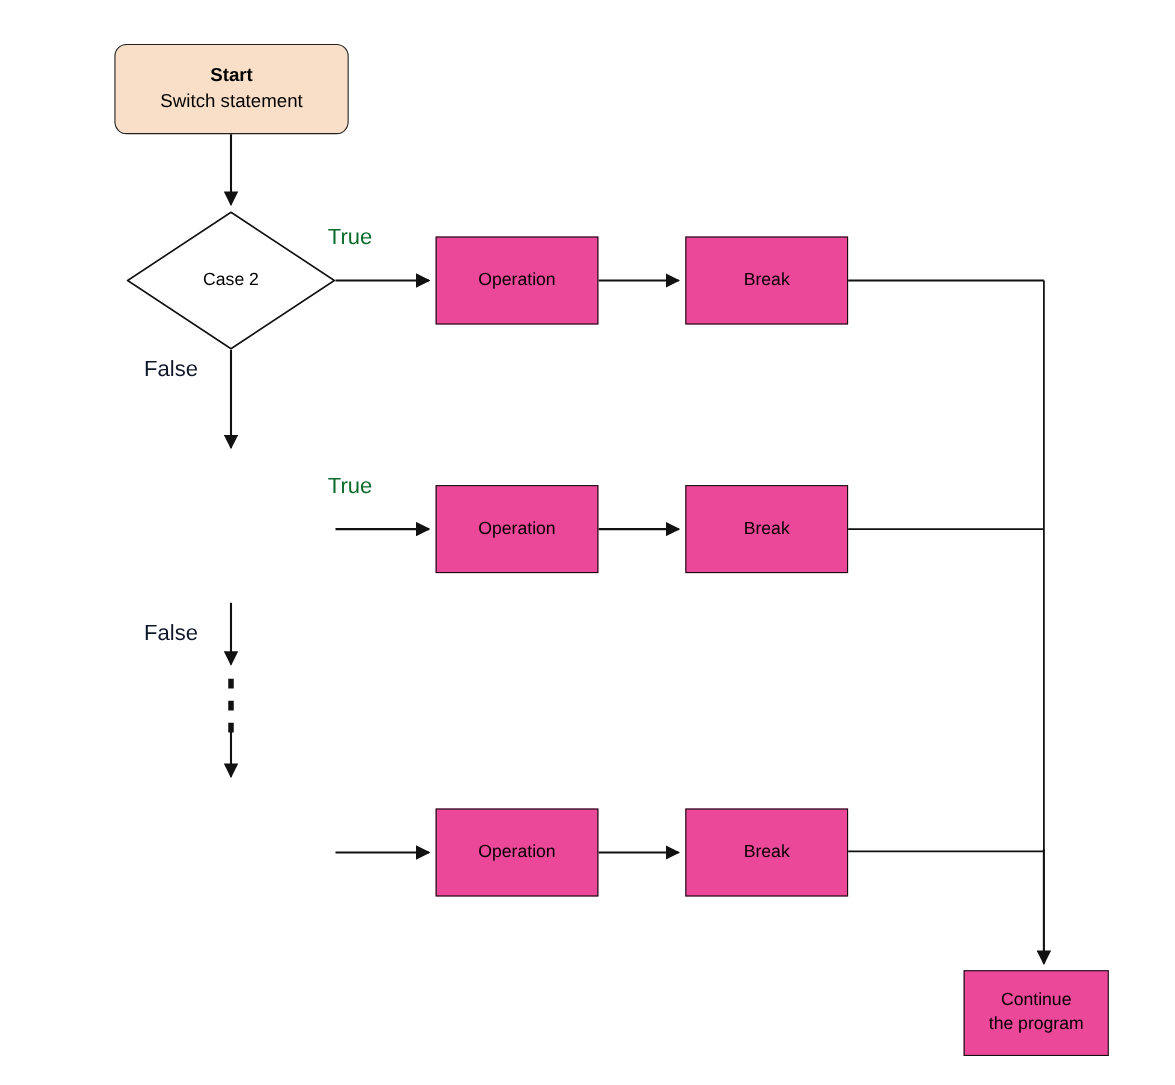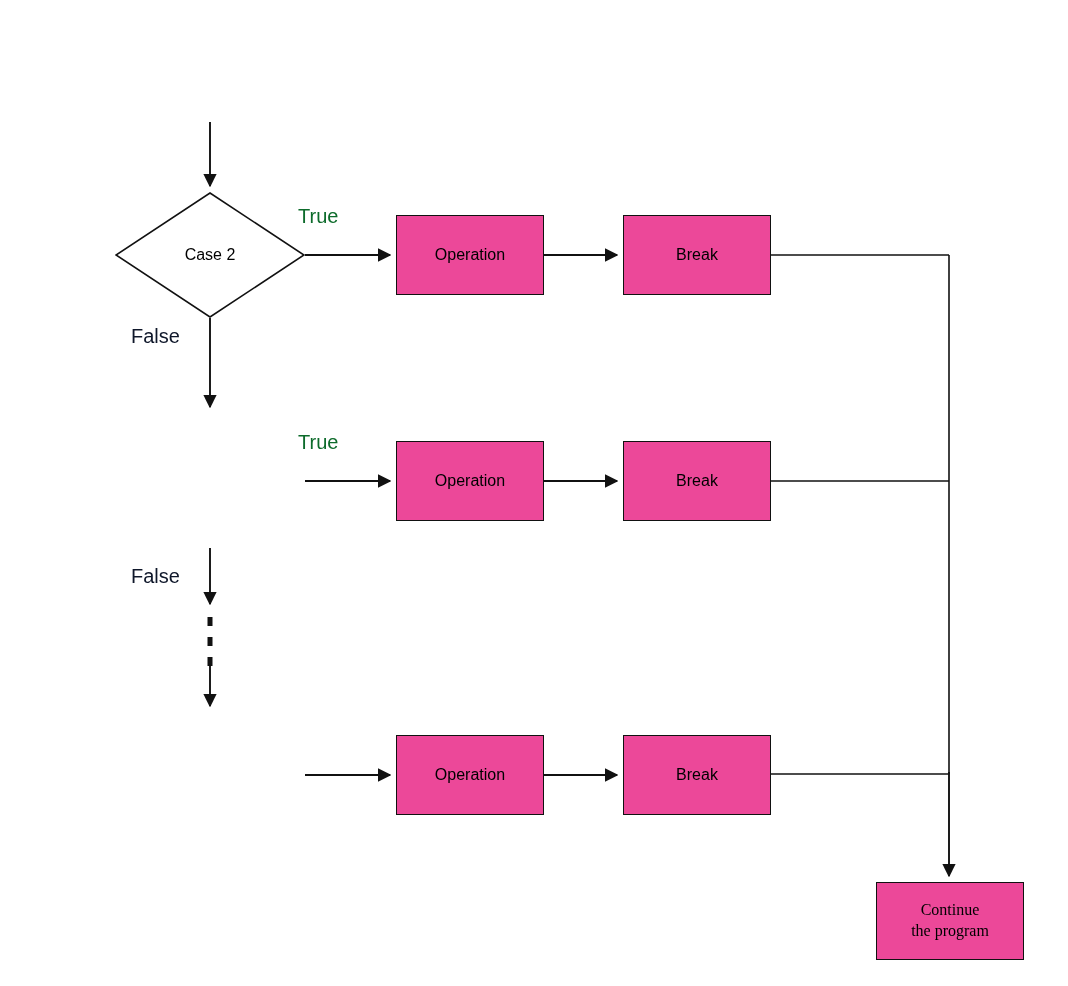--- a/index.html
+++ b/index.html
@@ -118,20 +118,24 @@
     <g stroke="#111111" stroke-width="1.6" fill="none">
       <path d="M 771 255 L 949 255"></path>
       <path d="M 771 481 L 949 481"></path>
       <path d="M 771 774 L 949 774"></path>
       <line x1="949" y1="255" x2="949" y2="774"></line>
     </g>
 
     <line x1="949" y1="772" x2="949" y2="876" stroke="#111111" stroke-width="1.9" fill="none" marker-end="url(#arrow)"></line>
   </svg>
 
+  <div class="node terminator" style="left:104px; top:40px; width:213px; height:82px;">
+    <div class="title">Start</div>
+    <div>Switch statement</div>
+  </div>
 
   <div class="node decision" style="left:115px; top:192px; width:190px; height:126px;">
     <svg width="190" height="126" viewBox="0 0 190 126" xmlns="http://www.w3.org/2000/svg">
       <polygon points="95,1 189,63 95,125 1,63" fill="#ffffff" stroke="#111111" stroke-width="1.5"></polygon>
     </svg>
     <span class="dlabel">Case 2</span>
   </div>
 
   <div class="edge-label label-true" style="left:298px; top:205px;">True</div>
   <div class="edge-label label-false" style="left:131px; top:325px;">False</div>
@@ -158,18 +162,18 @@
 
 
   <div class="node process" style="left:396px; top:735px; width:148px; height:80px;">
     <span>Operation</span>
   </div>
 
   <div class="node process" style="left:623px; top:735px; width:148px; height:80px;">
     <span>Break</span>
   </div>
 
-  <div class="node process" style="left:876px; top:882px; width:148px; height:78px;font-family:Liberation Serif, serif;">
+  <div class="node process" style="left:876px; top:882px; width:132px; height:78px;">
     <span>Continue</span>
     <span>the program</span>
   </div>
 
 </div>
 
 </body></html>

